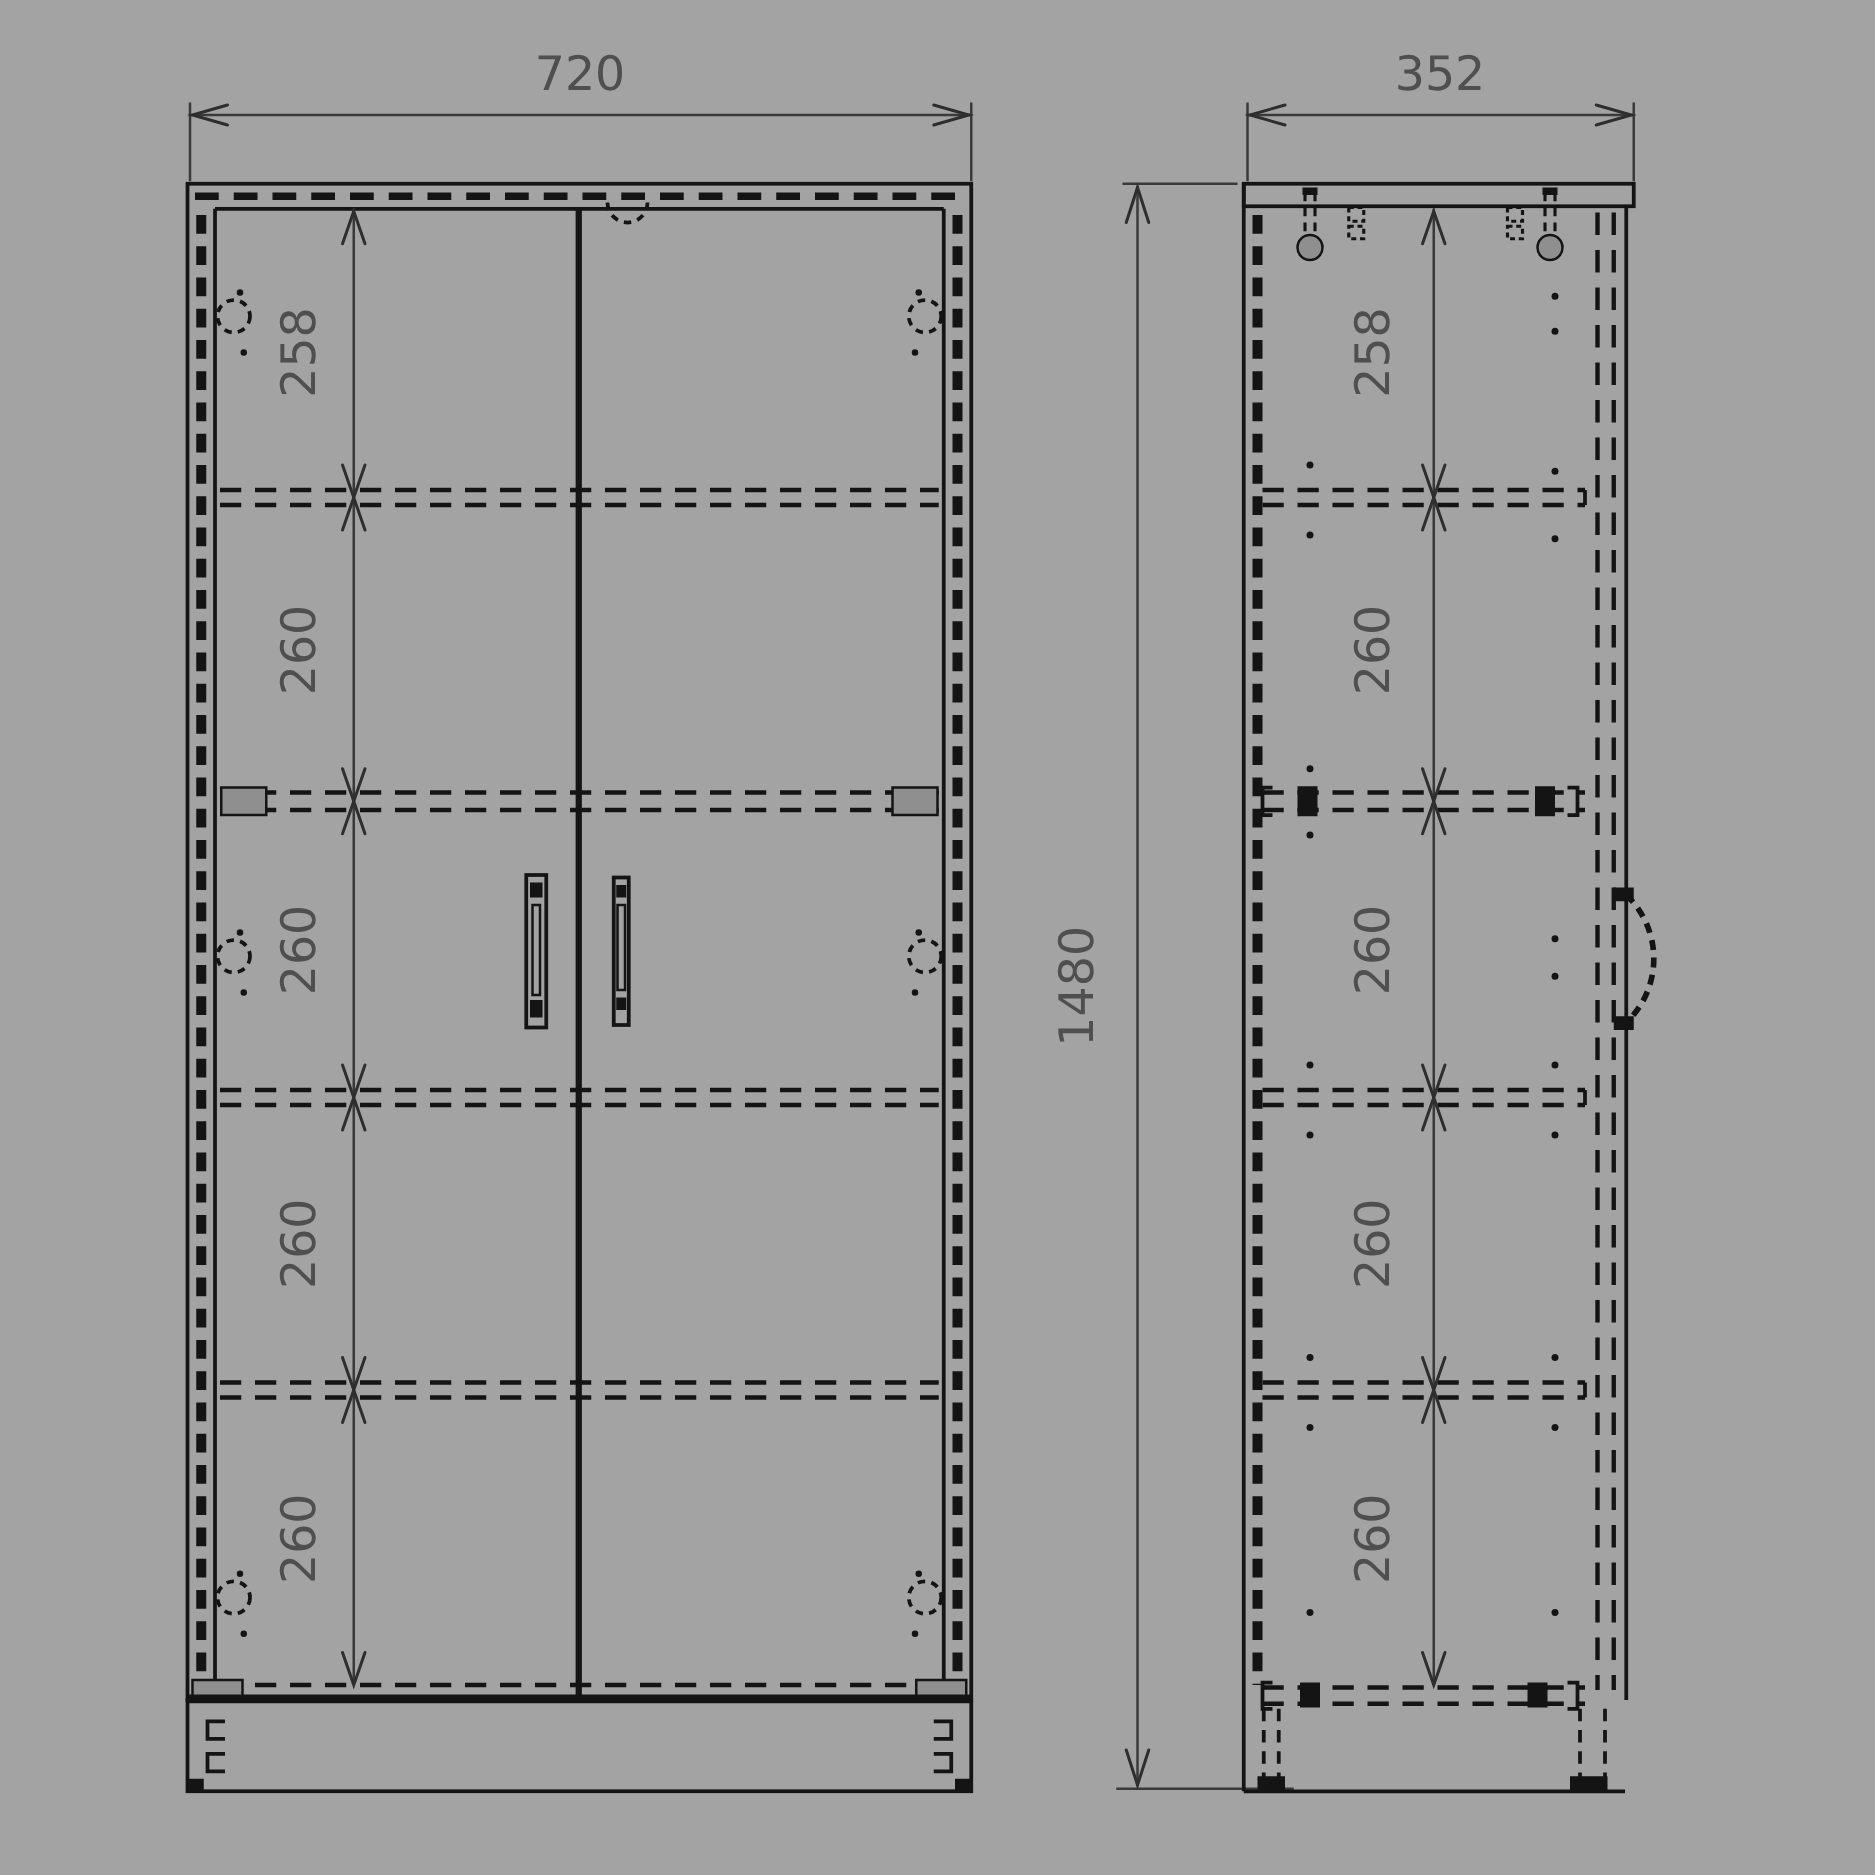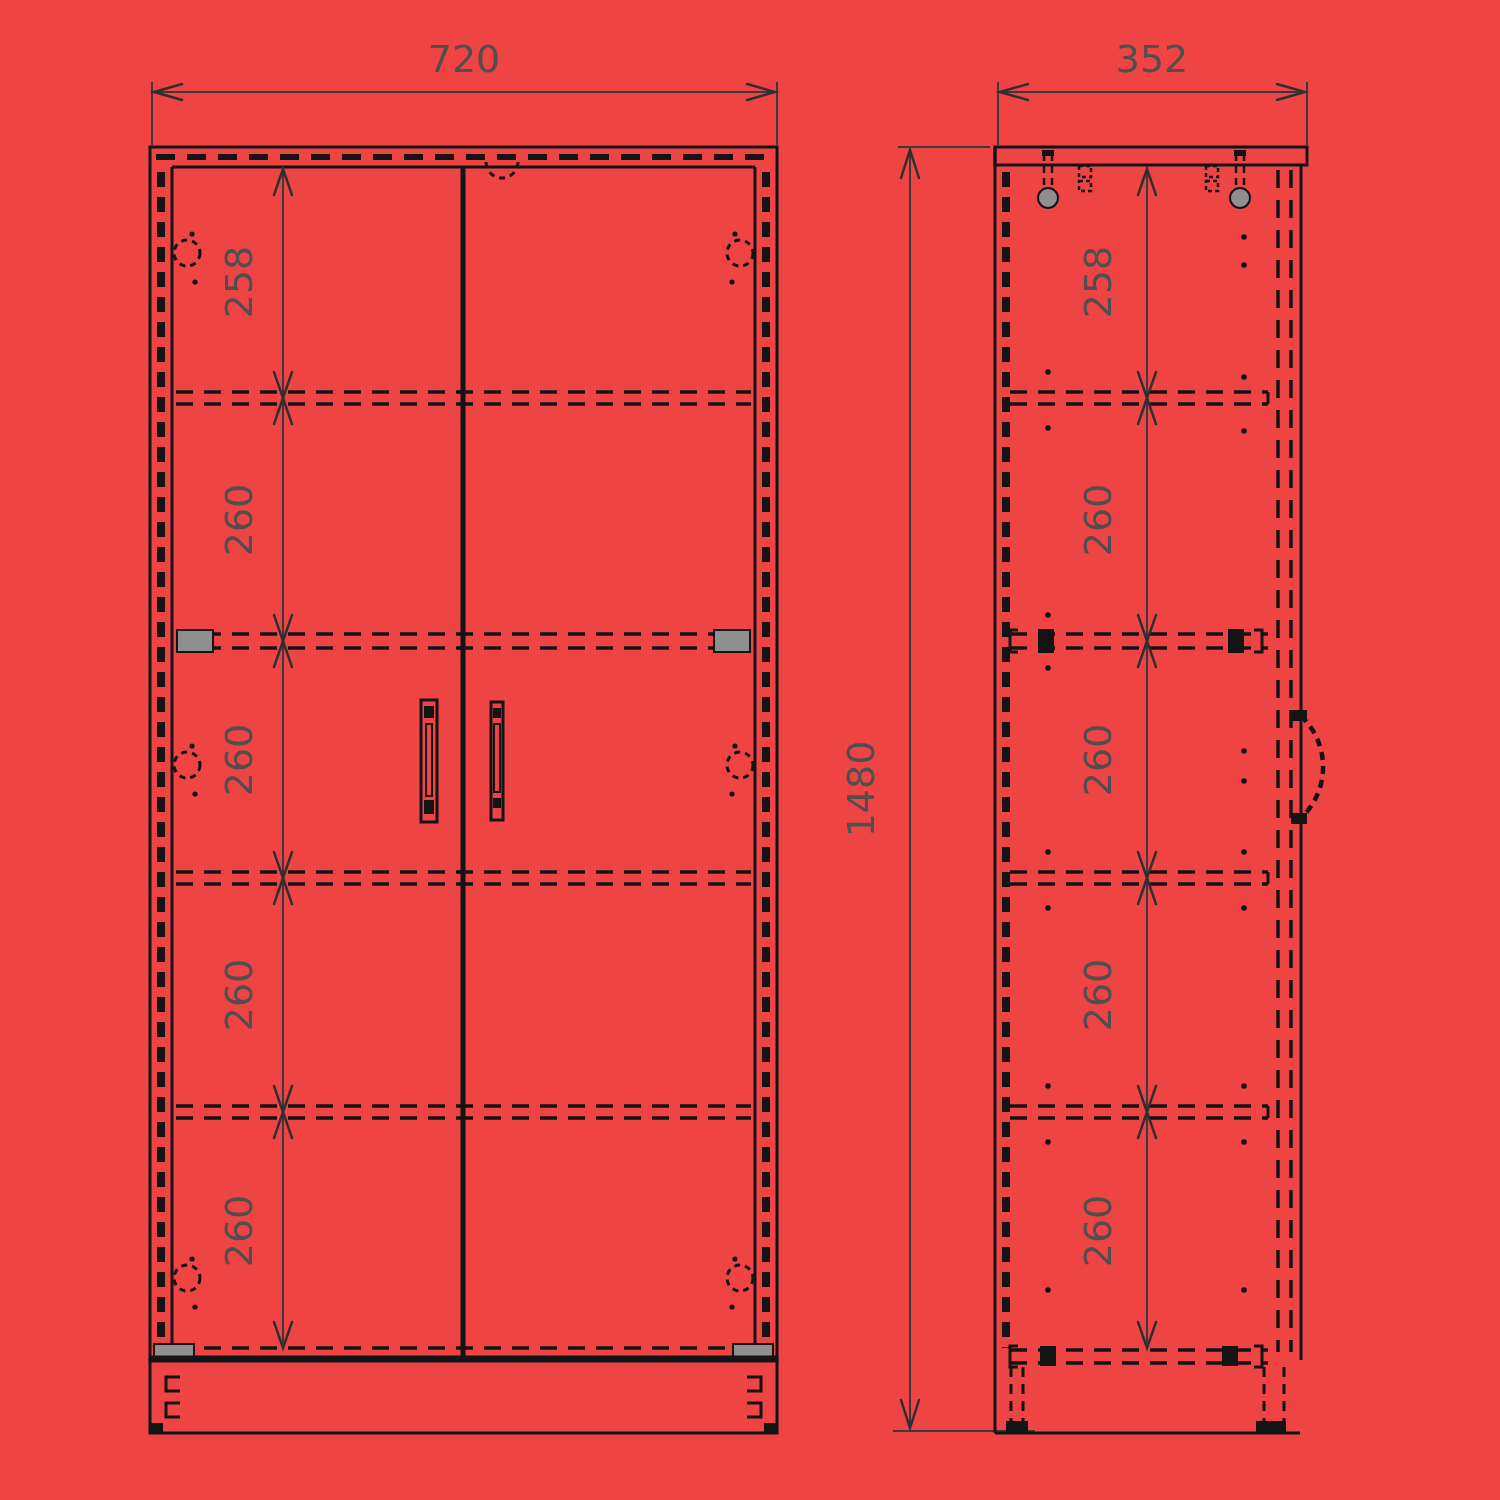--- a/index.html
+++ b/index.html
@@ -1,16 +1,16 @@
 <!DOCTYPE html>
 <html><head>
 <meta charset="utf-8">
 <style>
   html,body{margin:0;padding:0;background:#ffffff;}
-  .stage{width:1500px;height:1500px;position:relative;background:#ef4444;overflow:hidden;
+  .stage{width:1500px;height:1500px;position:relative;background:#a3a3a3;overflow:hidden;
          font-family:"DejaVu Sans",sans-serif;}
   svg{position:absolute;left:0;top:0;}
   
   .ln{stroke:#141414;fill:none;stroke-linecap:butt;}
   .w2{stroke-width:2;}
   .w3{stroke-width:3;}
   .w5{stroke-width:5;}
   .w7{stroke-width:7;}
   .hid{stroke:#141414;fill:none;stroke-width:6;stroke-dasharray:19 12;}
   .shelf{stroke:#141414;fill:none;stroke-width:3.5;stroke-dasharray:17 11;}

